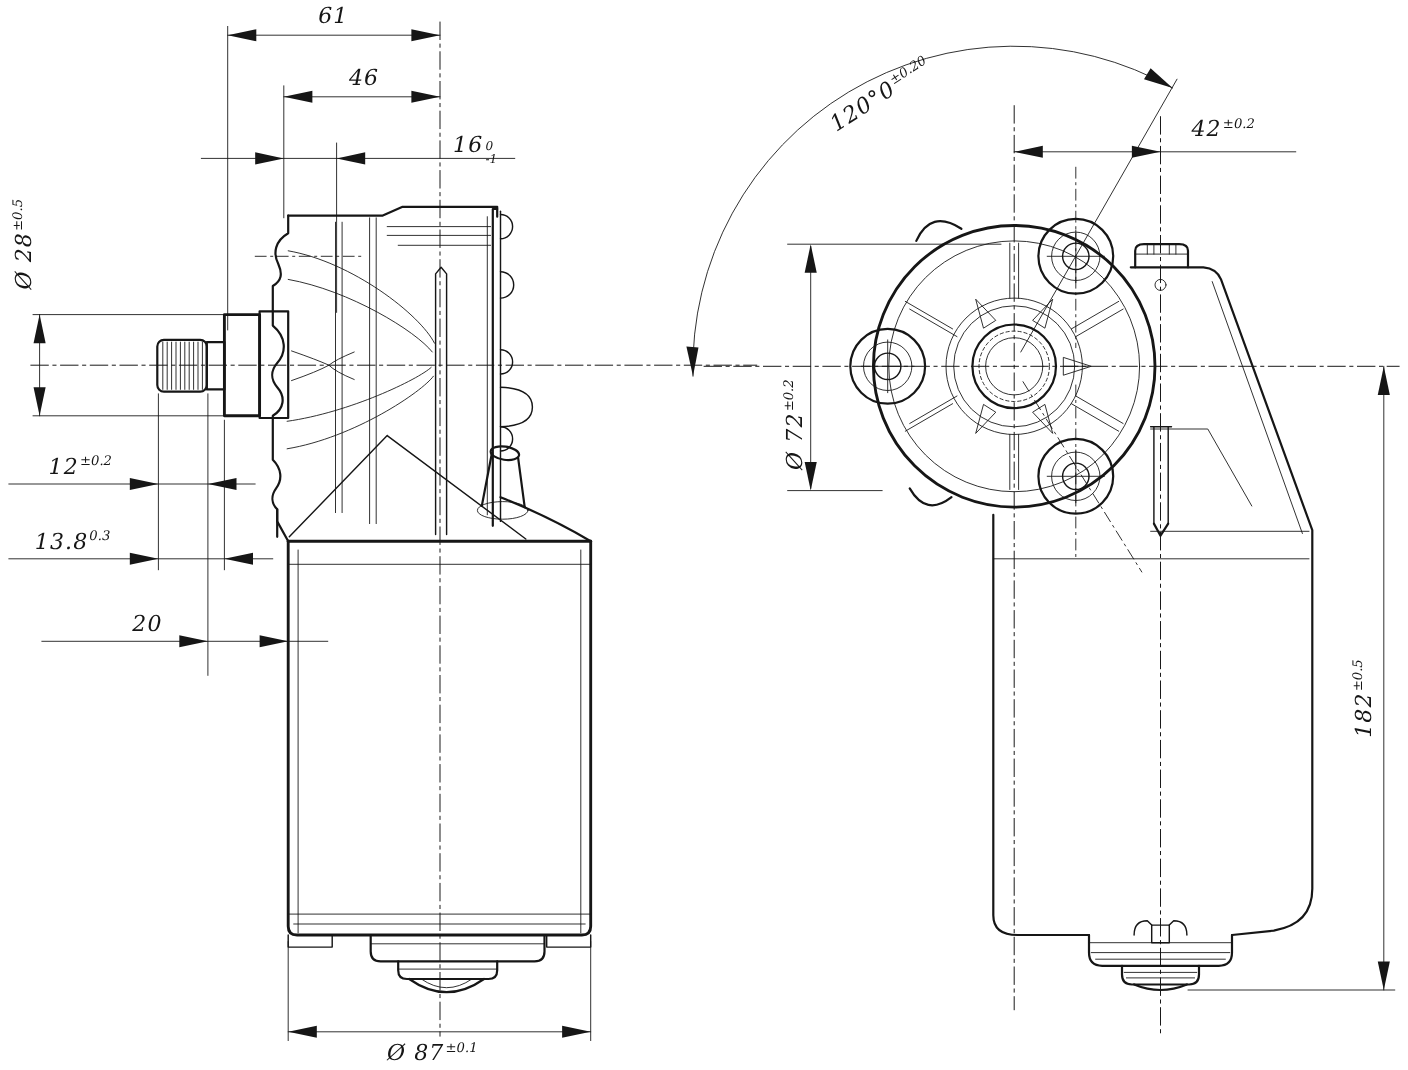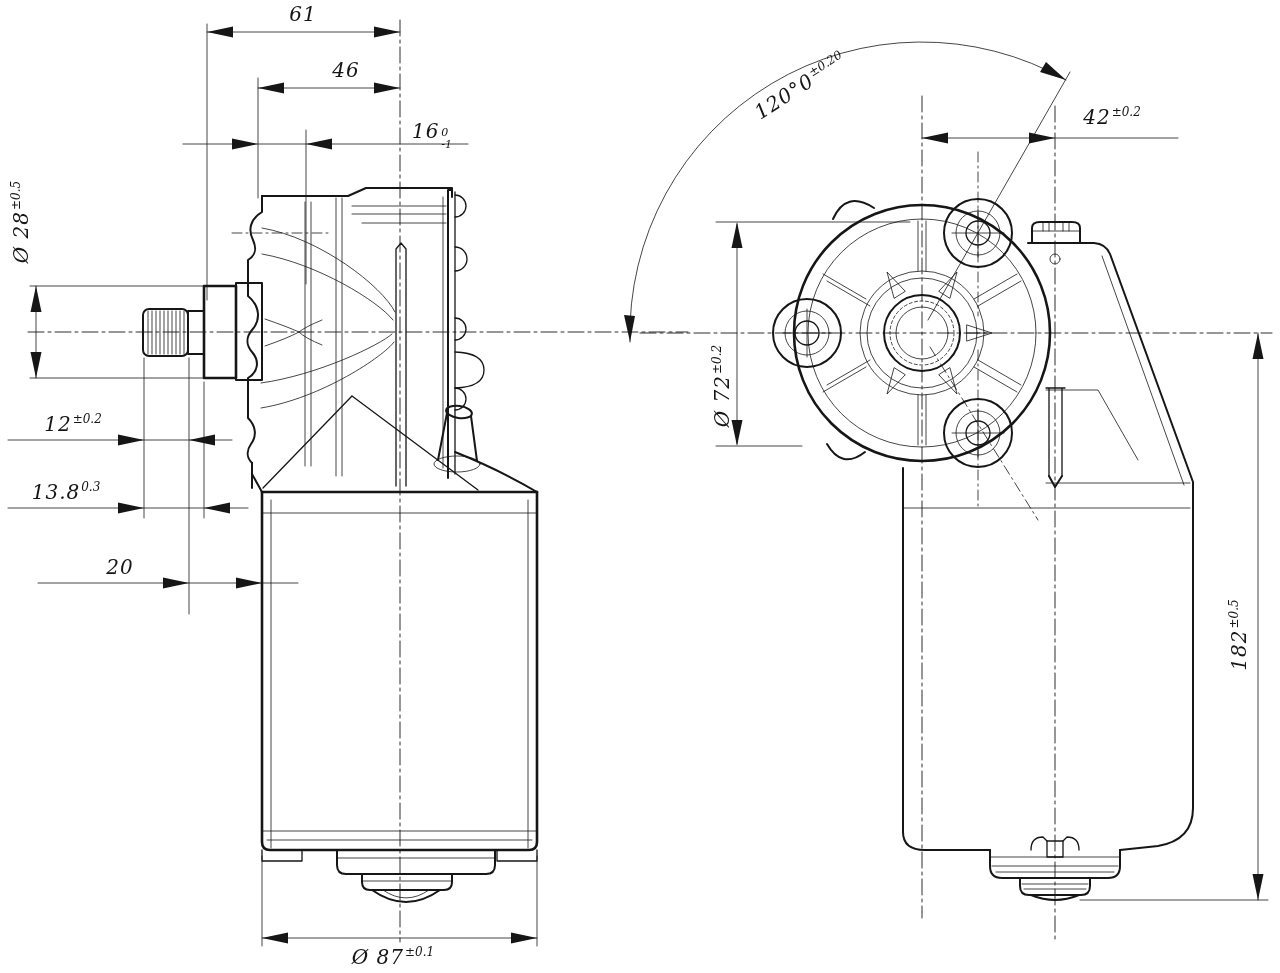--- a/index.html
+++ b/index.html
@@ -180,28 +180,28 @@
     <path class="t" d="M716 222 H910 M716 446 H802 M737 224 V444"></path>
     <polygon points="737,222 731.5,248 742.5,248"></polygon>
     <polygon points="737,446 731.5,420 742.5,420"></polygon>
     <path class="t" d="M1258 333 V900 M1080 900 H1268"></path>
     <polygon points="1258,333 1252.5,359 1263.5,359"></polygon>
     <polygon points="1258,900 1252.5,874 1263.5,874"></polygon>
   </g>
 </svg>
 
   <div class="dim" style="left:303px;top:14px"><span>61</span></div>
-  <div class="dim" style="left:346px;top:70px"><span>46</span></div>
+  <div class="dim" style="left:331px;top:70px"><span>46</span></div>
   <div class="dim" style="left:432px;top:135px"><span>16</span><span class="stk">
         <i>0</i>
         <i>-1</i>
       </span></div>
   <div class="dim r90" style="left:21px;top:222px"><span>Ø 28</span><sup>±0.5</sup></div>
   <div class="dim" style="left:73px;top:424px"><span>12</span><sup>±0.2</sup></div>
   <div class="dim" style="left:66px;top:492px"><span>13.8</span><sup>0.3</sup></div>
-  <div class="dim" style="left:120px;top:567px"><span>20</span></div>
+  <div class="dim" style="left:134px;top:567px"><span>20</span></div>
   <div class="dim" style="left:393px;top:957px"><span>Ø 87</span><sup>±0.1</sup></div>
   <div class="dim r33" style="left:800px;top:86px"><span>120°0</span><sup>±0.20</sup></div>
   <div class="dim" style="left:1112px;top:117px"><span>42</span><sup>±0.2</sup></div>
   <div class="dim r90" style="left:722px;top:386px"><span>Ø 72</span><sup>±0.2</sup></div>
   <div class="dim r90" style="left:1239px;top:635px"><span>182</span><sup>±0.5</sup></div>
 
 </div>
 
 </body></html>

